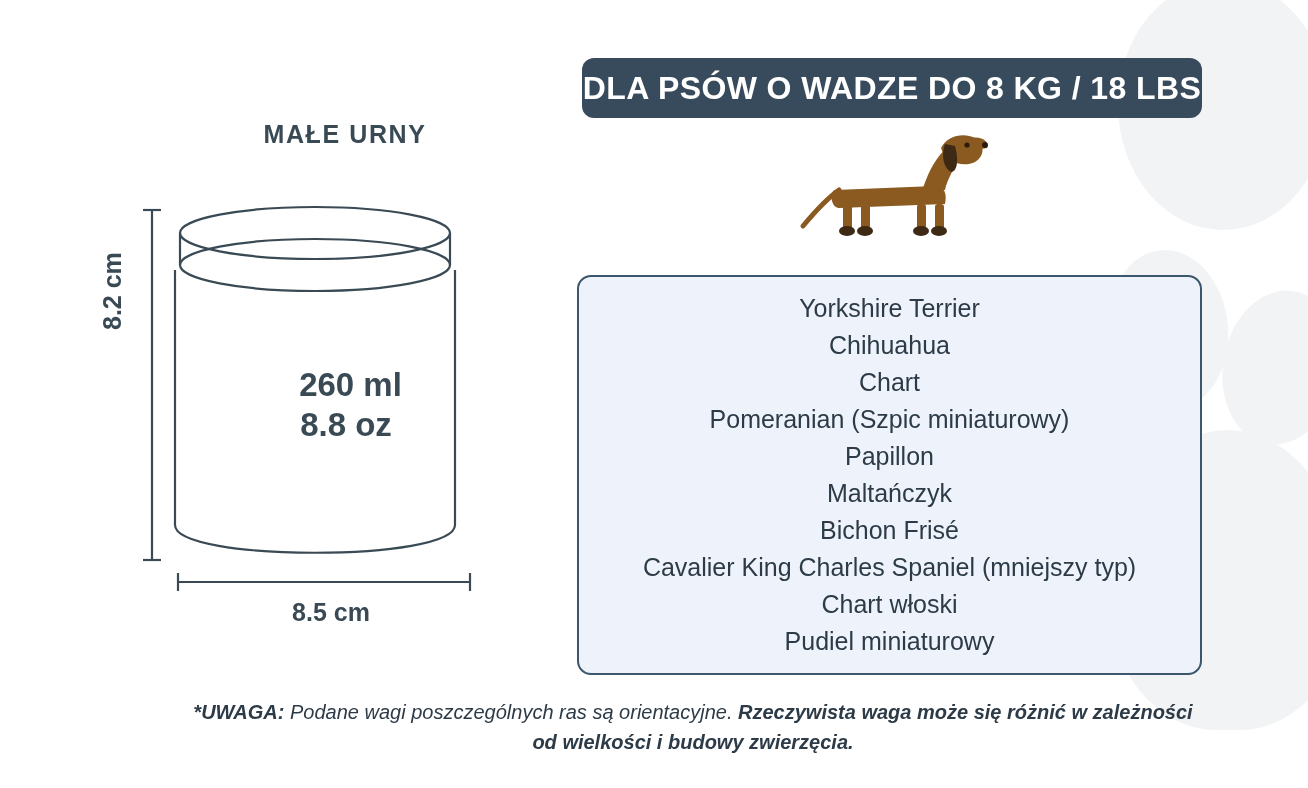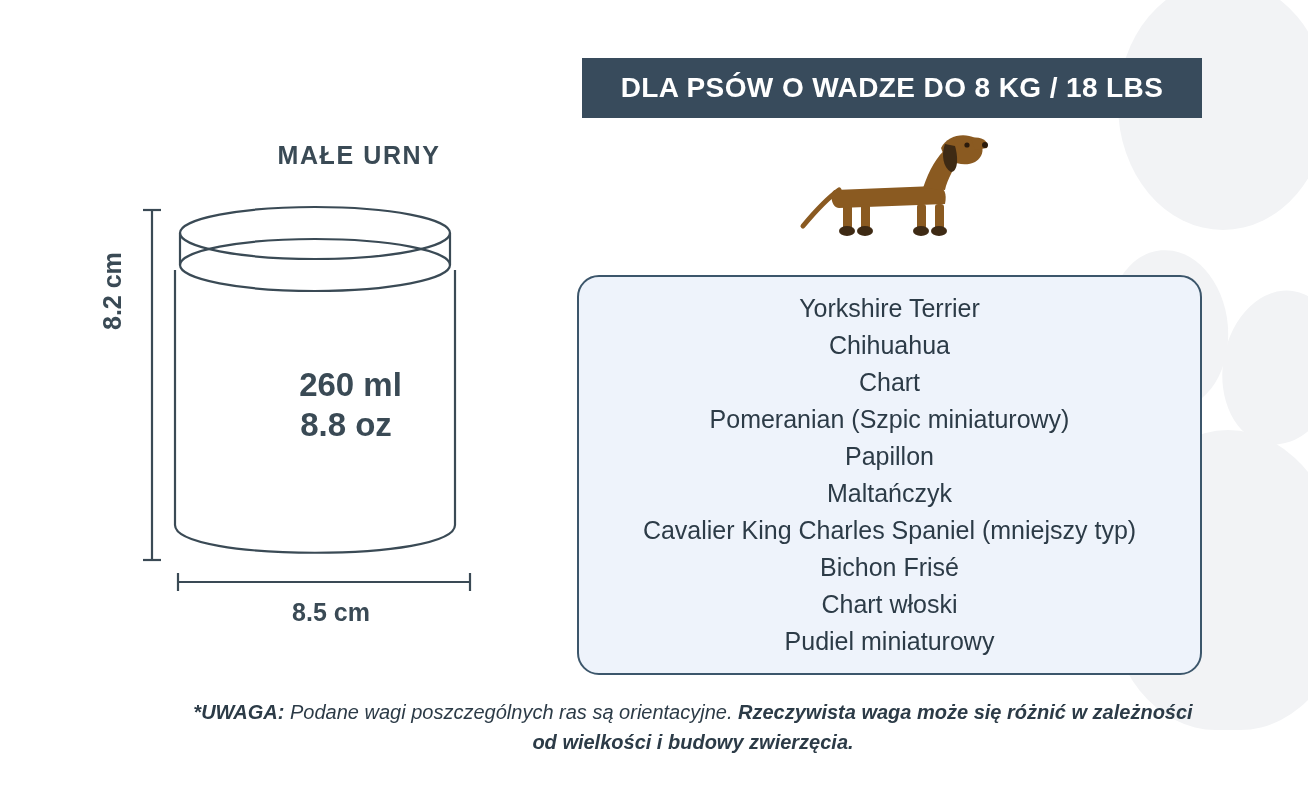--- a/index.html
+++ b/index.html
@@ -61,29 +61,28 @@
     height: 250px;
     right: -20px;
     top: -20px;
     border-radius: 50%;
   }
 
   
   .left-title {
     position: absolute;
     left: 0;
-    top: 141px;
+    top: 120px;
     width: 690px;
     text-align: center;
     font-size: 25px;
     font-weight: bold;
     letter-spacing: 1.6px;
     color: #3a4a55;
     z-index: 3;
-    margin-left: 14px;
   }
 
   .urn-wrap {
     position: absolute;
     left: 140px;
     top: 200px;
     width: 420px;
     height: 440px;
     z-index: 3;
   }
@@ -134,23 +133,23 @@
   }
 
   
   .weight-banner {
     position: absolute;
     left: 582px;
     top: 58px;
     width: 620px;
     height: 60px;
     background: #384b5c;
-    border-radius: 0;
+    border-radius: 12px;
     color: #ffffff;
-    font-size: 28px;
+    font-size: 32px;
     font-weight: bold;
     letter-spacing: 0.4px;
     display: flex;
     align-items: center;
     justify-content: center;
     z-index: 3;
   }
 
   .dog-wrap {
     position: absolute;
@@ -162,21 +161,21 @@
   }
 
   .breeds-box {
     position: absolute;
     left: 577px;
     top: 275px;
     width: 625px;
     height: 400px;
     background: #eef3fb;
     border: 2px solid #3c566b;
-    border-radius: 22px;
+    border-radius: 14px;
     z-index: 3;
     box-sizing: border-box;
     display: flex;
     flex-direction: column;
     align-items: center;
     justify-content: center;
     padding: 10px 6px;
   }
   .breed {
     font-size: 25px;
@@ -283,22 +282,22 @@
     </svg>
   </div>
 
   <div class="breeds-box">
     <div class="breed">Yorkshire Terrier</div>
     <div class="breed">Chihuahua</div>
     <div class="breed">Chart</div>
     <div class="breed">Pomeranian (Szpic miniaturowy)</div>
     <div class="breed">Papillon</div>
     <div class="breed">Maltańczyk</div>
+    <div class="breed">Bichon Frisé</div>
     <div class="breed">Cavalier King Charles Spaniel (mniejszy typ)</div>
-    <div class="breed">Bichon Frisé</div>
     <div class="breed">Chart włoski</div>
     <div class="breed">Pudiel miniaturowy</div>
   </div>
 
   <div class="note">
     <b>*UWAGA:</b><span> Podane wagi poszczególnych ras są orientacyjne. </span><b>Rzeczywista waga może się różnić w zależności od wielkości i budowy zwierzęcia.</b>
   </div>
 
 </div>
 

